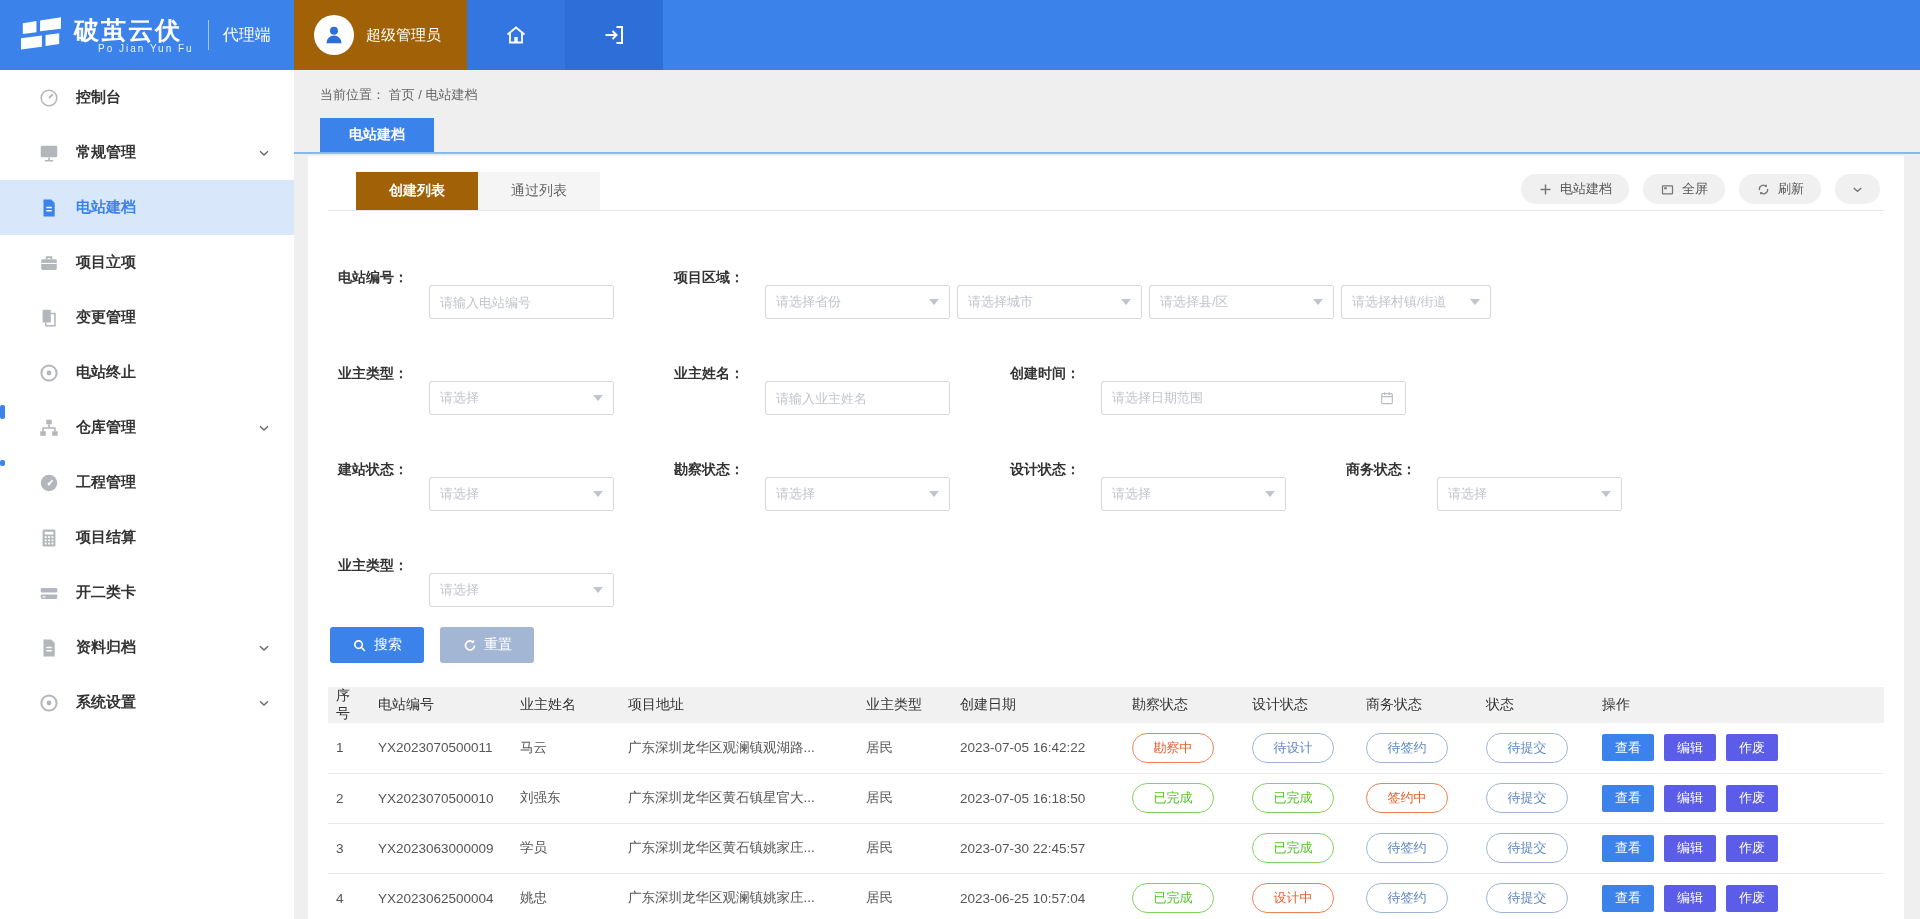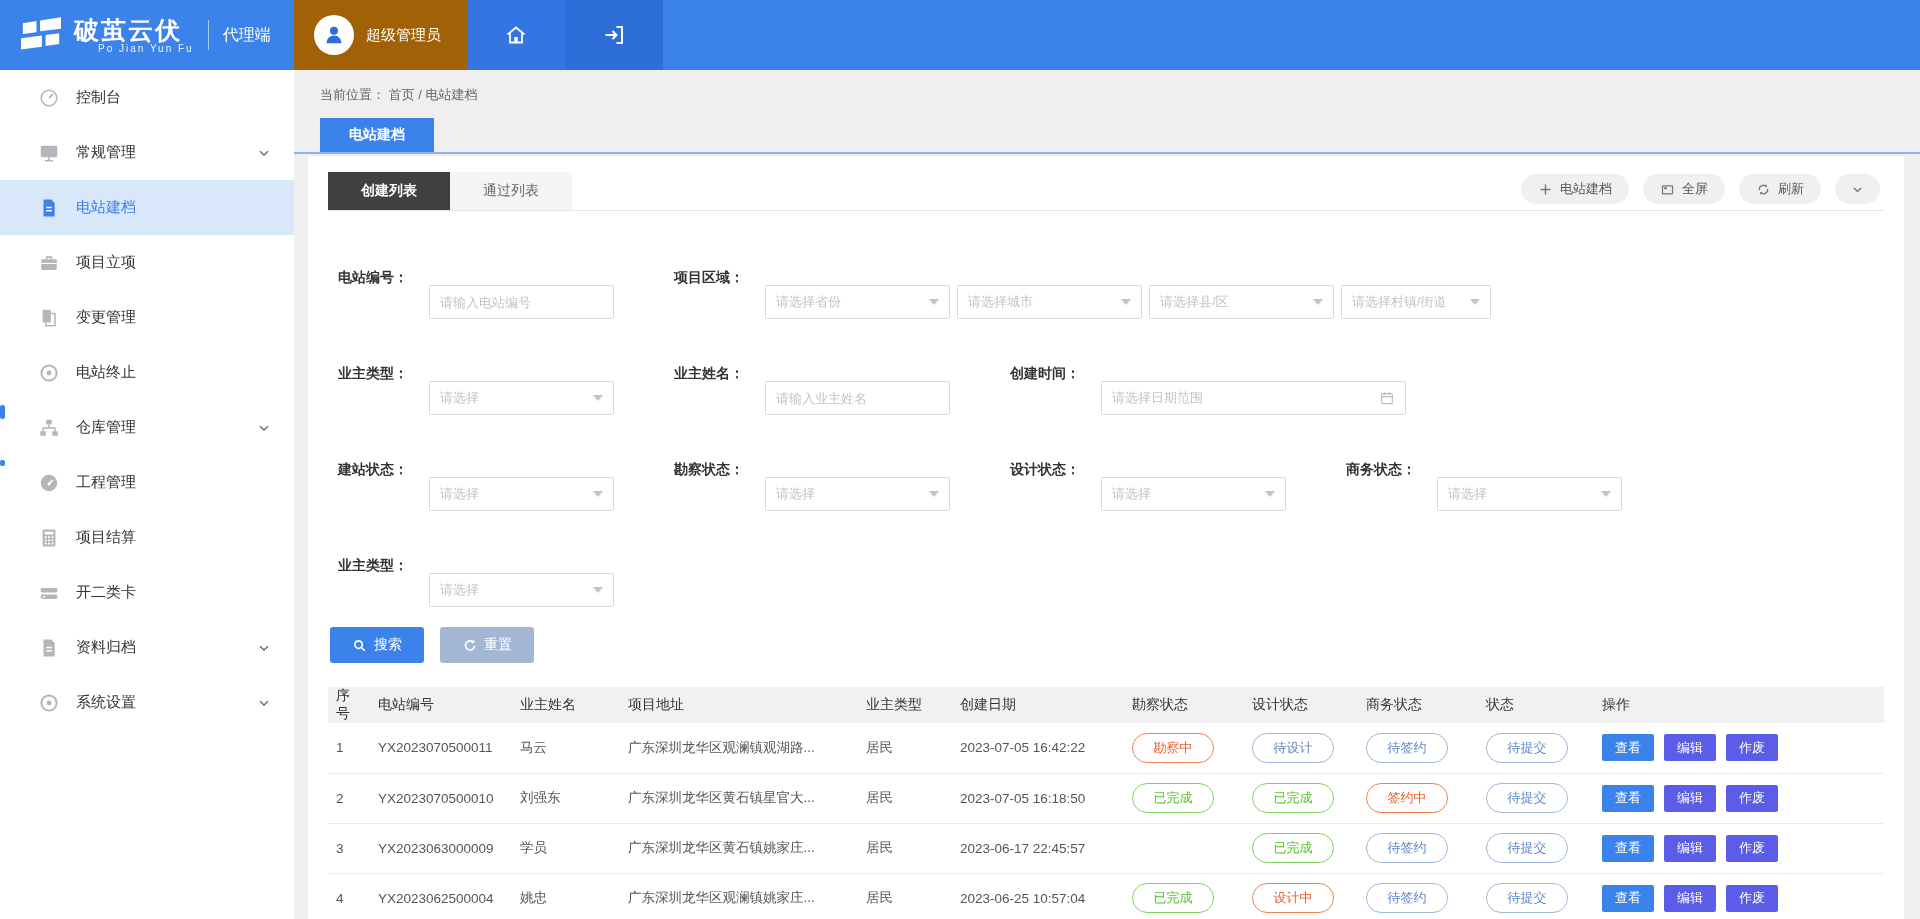--- a/index.html
+++ b/index.html
@@ -26,21 +26,21 @@
   .h-nav { display:flex; align-items:center; gap:46px; padding-right:40px; }
   .h-nav-item { display:flex; align-items:center; gap:10px; font-size:14px; cursor:pointer; }
   .h-nav-item .disc { width:34px; height:34px; border-radius:50%; background:#fff; display:flex;
     align-items:center; justify-content:center; }
   .h-nav-item .disc svg { width:20px; height:20px; }
 
   
   .app { display:flex; height:849px; }
   .sidebar { width:294px; background:#fff; position:relative; flex-shrink:0; }
   .side-item { height:55px; display:flex; align-items:center; padding:0 22px 0 38px;
-    color:#333; font-size:15px; font-weight:normal; cursor:pointer; }
+    color:#333; font-size:15px; font-weight:bold; cursor:pointer; }
   .side-item .sicon { width:22px; height:22px; margin-right:16px; color:#b3b6bb; flex-shrink:0;}
   .side-item .sicon svg { width:22px; height:22px; display:block; }
   .side-item .slabel { flex:1; }
   .side-item .chev { width:16px; height:16px; color:#666; }
   .side-item.active { background:#d9e7fb; color:#3b82ea; }
   .side-item.active .sicon { color:#3b82ea; }
   .side-thumb { position:absolute; left:0; width:5px; background:#3b82ea; border-radius:2px; }
   .thumb-a { top:335px; height:14px; } .thumb-b { top:390px; height:6px; }
 
   .main { flex:1; overflow:hidden; }
@@ -48,21 +48,21 @@
   .pagetab-row { border-bottom:2px solid #8ab6ef; padding-left:26px; display:flex; }
   .pagetab { background:#3b82ea; color:#fff; font-size:14px; font-weight:bold; width:114px;
     height:34px; display:flex; align-items:center; justify-content:center; cursor:pointer; }
 
   .card { background:#fff; margin:2px 16px 0 14px; min-height:676px; padding:16px 20px 10px; }
 
   
   .tabs { display:flex; border-bottom:1px solid #e6e6e6; position:relative; }
   .tab { height:38px; padding:0 33px; display:flex; align-items:center; font-size:14px;
     cursor:pointer; background:#f5f5f5; color:#666; }
-  .tab.active { background:#404040; color:#fff; font-weight:bold; }
+  .tab.active { background:#a16207; color:#fff; font-weight:bold;margin-left:28px; }
   .toolbar { position:absolute; right:4px; top:2px; display:flex; gap:14px; align-items:center; }
   .tool-pill { display:inline-flex; align-items:center; gap:7px; height:30px; padding:0 17px;
     border-radius:15px; background:#f0f0f1; color:#555; font-size:13px; cursor:pointer; border:none;}
   .tool-pill svg { width:15px; height:15px; color:#777; }
   .tool-pill.caret-only { padding:0 15px; }
 
   
   .filters { margin-top:26px; }
   .frow { display:flex; align-items:center; margin-bottom:14px; }
   .fgroup { display:flex; align-items:center;gap:13px; }
@@ -515,21 +515,21 @@
               <td><span class="pill orange">签约中</span></td>
               <td><span class="pill steel">待提交</span></td>
               <td><button class="rowbtn view">查看</button><button class="rowbtn edit">编辑</button><button class="rowbtn void">作废</button></td>
             </tr>
             <tr>
               <td>3</td>
               <td>YX2023063000009</td>
               <td>学员</td>
               <td>广东深圳龙华区黄石镇姚家庄...</td>
               <td>居民</td>
-              <td>2023-06-17 22:45:57</td>
+              <td>2023-07-30 22:45:57</td>
               <td></td>
               <td><span class="pill green">已完成</span></td>
               <td><span class="pill steel">待签约</span></td>
               <td><span class="pill steel">待提交</span></td>
               <td><button class="rowbtn view">查看</button><button class="rowbtn edit">编辑</button><button class="rowbtn void">作废</button></td>
             </tr>
             <tr>
               <td>4</td>
               <td>YX2023062500004</td>
               <td>姚忠</td>

